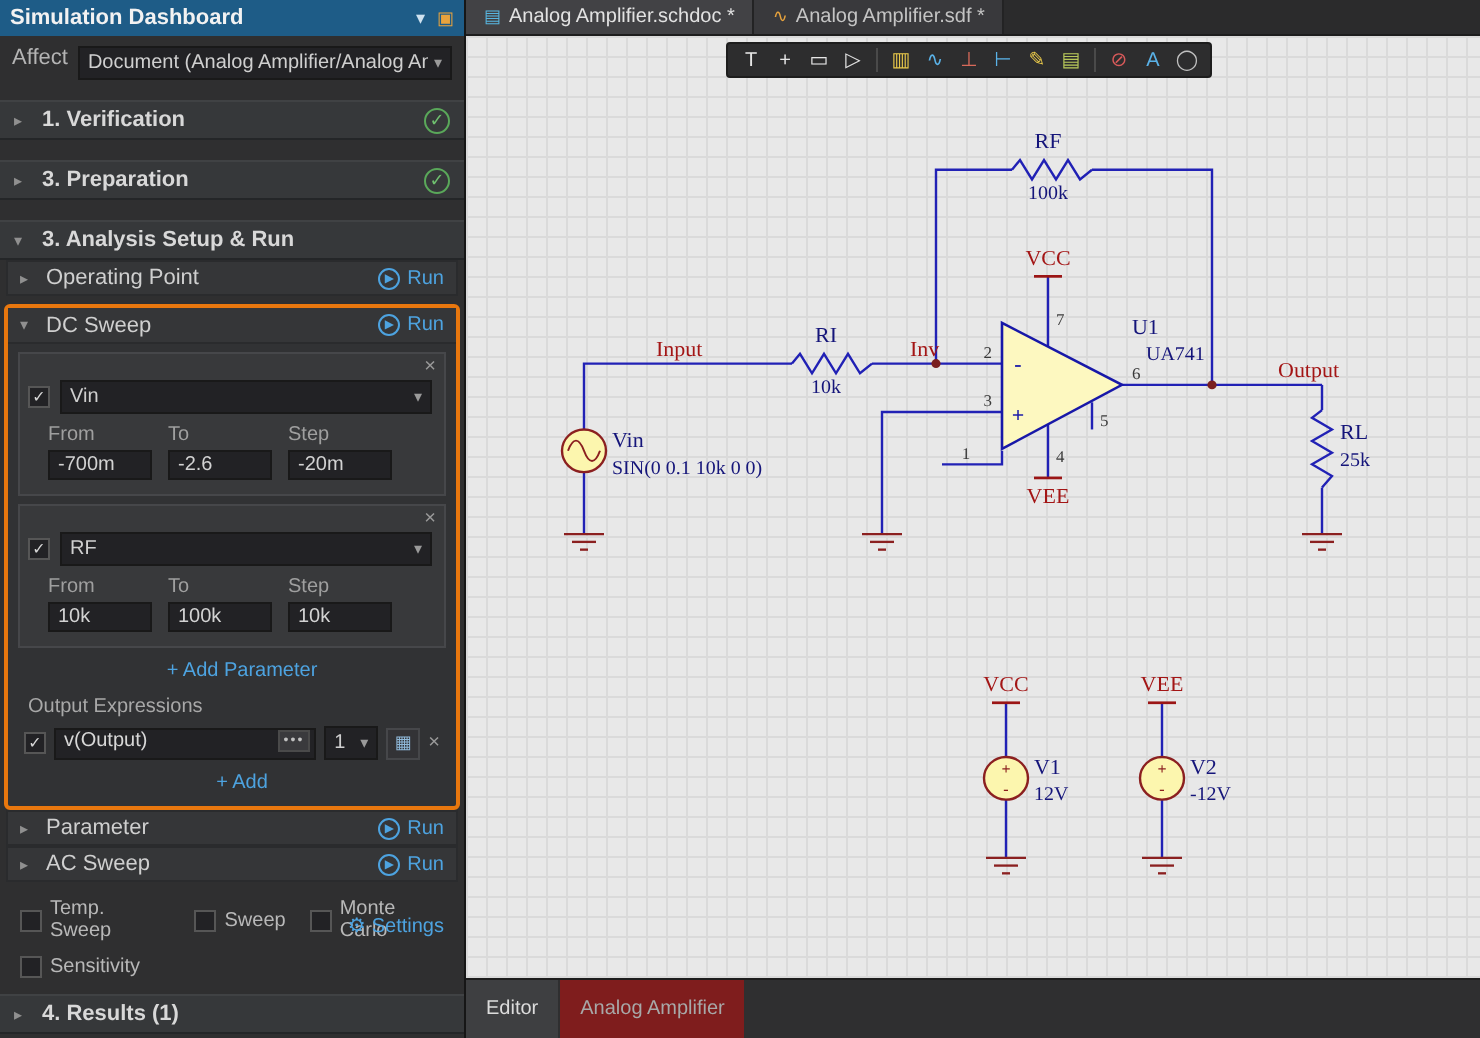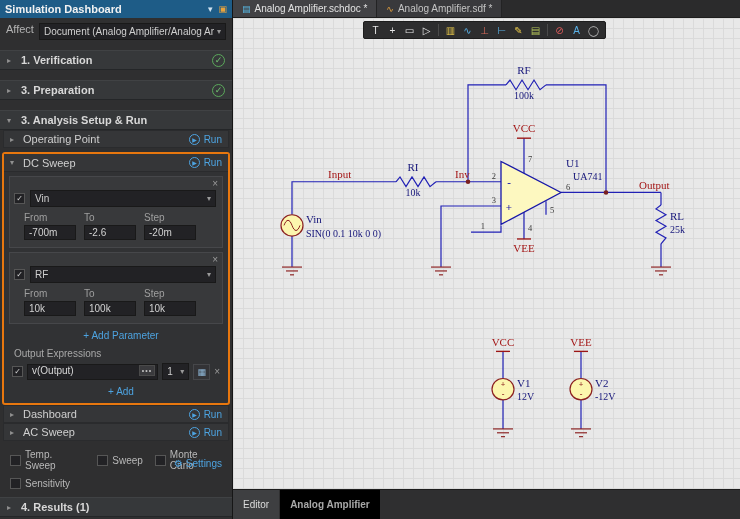--- a/index.html
+++ b/index.html
@@ -61,21 +61,21 @@
   .tab-ic.sdf { color:#e8a33d; }
   .canvas { position:relative; flex:1; overflow:hidden; background-color:#e8e8e8;
     background-image:linear-gradient(#dadada 1px, transparent 1px),linear-gradient(90deg,#dadada 1px, transparent 1px);
     background-size:10px 10px; }
   .schematic-svg { position:absolute; left:0; top:0; width:100%; height:100%; }
   .float-toolbar { position:absolute; left:130px; top:3px; display:flex; align-items:center; gap:2px; background:#2d2d2e; border:1px solid #1d1d1d; border-radius:2px; padding:1px 4px; height:18px; z-index:5; }
   .tb-ic { width:15px; height:15px; display:flex; align-items:center; justify-content:center; font-size:10px; }
   .tb-div { width:1px; height:12px; background:#4a4a4a; margin:0 2px; }
   .statusbar { height:30px; background:#2f2f30; display:flex; align-items:stretch; border-top:1px solid #1d1d1d; font-size:10px; }
   .sb-editor { background:#3e3f41; color:#dcdcdc; display:flex; align-items:center; padding:0 10px; }
-  .sb-doc { background:#000000; color:#a8a8a8; display:flex; align-items:center; padding:0 10px; margin-left:1px;font-weight:bold; }
+  .sb-doc { background:#7f1d1d; color:#a8a8a8; display:flex; align-items:center; padding:0 10px; margin-left:1px; }
 
   
   .sch-net  { fill:#a31515; font:11px "Liberation Serif","DejaVu Serif",serif; }
   .sch-pwr  { fill:#a31515; font:11px "Liberation Serif","DejaVu Serif",serif; }
   .sch-des  { fill:#15157a; font:11px "Liberation Serif","DejaVu Serif",serif; }
   .sch-val  { fill:#15157a; font:10px "Liberation Serif","DejaVu Serif",serif; }
   .sch-pin  { fill:#3a3a3a; font:8.5px "Liberation Serif","DejaVu Serif",serif; }
   .sch-op   { fill:#1818a8; font:700 11px "Liberation Serif","DejaVu Serif",serif; }
   .src-mark { fill:#8b2020; font:700 8px "Liberation Serif","DejaVu Serif",serif; }
 </style>
@@ -212,21 +212,21 @@
         </div>
         <span class="icon-btn">▦</span>
         <span class="icon-close">×</span>
       </div>
 
       <div class="link">+ Add</div>
     </div>
 
     <div class="analysis-row mt6">
       <span class="tri">▸</span>
-      <span class="a-label">Dashboard</span>
+      <span class="a-label">Parameter</span>
       <span class="run-btn">
         <span class="run-circle">▶</span>
         <span>Run</span>
       </span>
     </div>
 
     <div class="analysis-row mt6">
       <span class="tri">▸</span>
       <span class="a-label">AC Sweep</span>
       <span class="run-btn">

